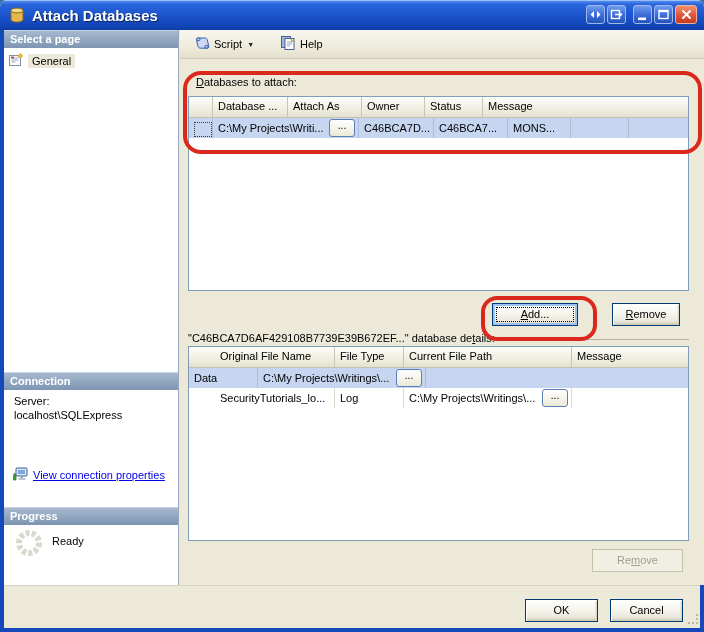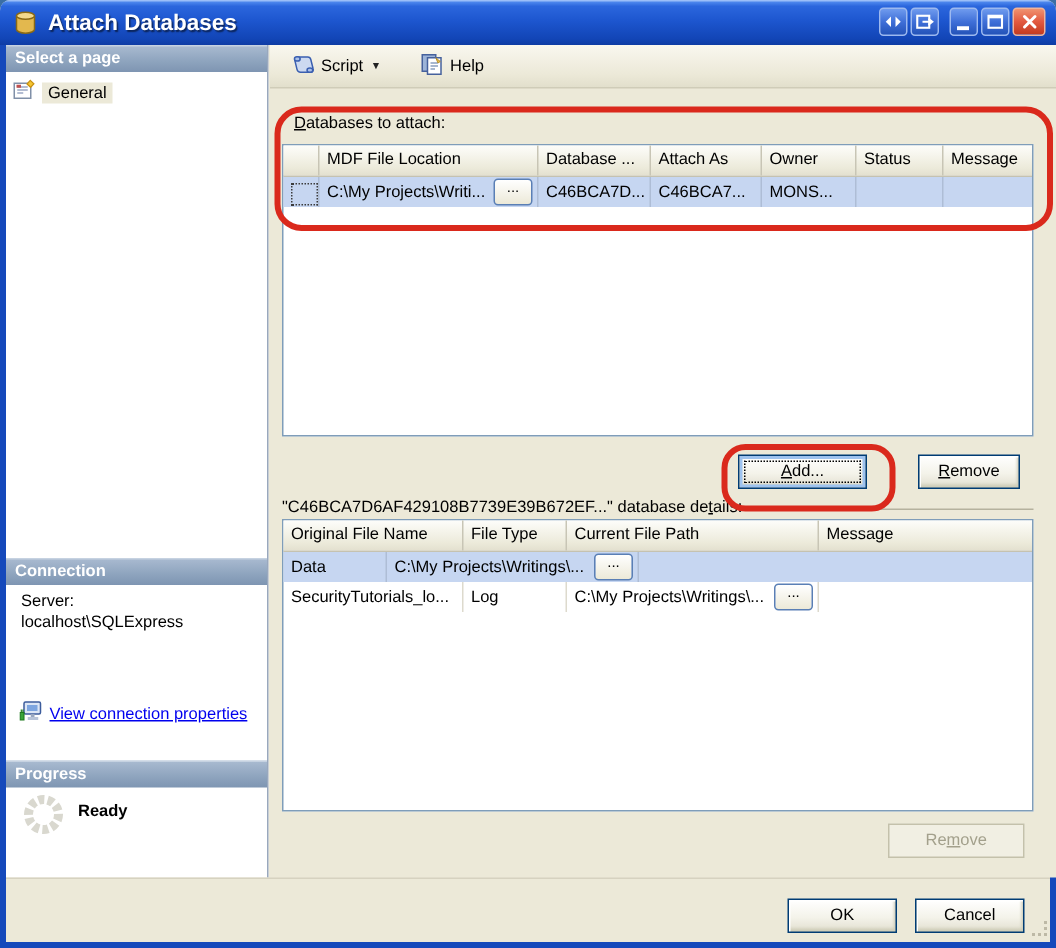--- a/index.html
+++ b/index.html
@@ -32,21 +32,21 @@
   .section-header {
     position:absolute; left:0; width:100%; height:18px; line-height:18px; padding-left:6px; box-sizing:border-box;
     color:#fff; font-weight:bold; background:linear-gradient(180deg,#aabbd1 0%, #8ea4be 60%, #7e95b2 100%);
     box-shadow:inset 0 1px 0 #c6d2e1;
   }
   .page-item { position:absolute; left:4px; top:22px; display:flex; align-items:center; }
   .page-item .lbl { margin-left:4px; background:#ece9d8; padding:1px 4px; }
   .conn-block { position:absolute; left:10px; top:364px; line-height:14px; }
   .link-row { position:absolute; left:8px; top:436px; display:flex; align-items:center; }
   .link { margin-left:5px; color:#0000ee; text-decoration:underline; cursor:pointer; }
-  .prog-row { position:absolute; left:10px; top:498px; display:flex;font-weight:bold; }
+  .prog-row { position:absolute; left:10px; top:498px; display:flex; }
   .prog-row .ready { margin-left:8px; margin-top:7px; }
   
   .content { position:absolute; left:180px; top:30px; width:560px; height:555px; background:#ece9d8; }
   .toolbar {
     position:absolute; left:0; top:0; width:100%; height:29px; box-sizing:border-box;
     background:linear-gradient(180deg,#f9f7ef 0%, #ece9d8 70%, #e2dfcc 100%);
     border-bottom:1px solid #cfccb8; display:flex; align-items:center; padding-left:8px;
   }
   .tool-btn { display:flex; align-items:center; padding:2px 5px; border:1px solid transparent; border-radius:2px; cursor:default; }
   .tool-btn .t { margin-left:4px; }
@@ -65,21 +65,21 @@
   .sel-box { width:16px; height:13px; margin:3px auto 0; border:1px dotted #3c3c3c; }
   .focus-cell { outline:1px dotted #3c3c3c; outline-offset:-1px; }
   .cell-text { flex:1; overflow:hidden; white-space:nowrap; }
   .mini-btn {
     width:24px; height:16px; margin:0 3px 0 2px; border:1px solid #5a7fb5; border-radius:3px;
     background:linear-gradient(180deg,#fff,#ece9d8); font-size:10px; line-height:11px; text-align:center; cursor:pointer; flex:0 0 auto;
   }
   
   .g1-sel{width:24px;} .g1-mdf{width:146px;} .g1-db{width:75px;} .g1-att{width:74px;} .g1-own{width:63px;} .g1-sta{width:58px;} .g1-msg{flex:1; border-right:none !important;}
   
-  .g2-name{width:120px;} .g2-type{width:69px;} .g2-path{width:168px;} .g2-msg{flex:1; border-right:none !important;}
+  .g2-name{width:120px;margin-left:26px;} .g2-type{width:69px;} .g2-path{width:168px;} .g2-msg{flex:1; border-right:none !important;}
   
   .btn {
     position:absolute; border:1px solid #003c74; border-radius:0; text-align:center; line-height:21px; cursor:pointer;
     background:linear-gradient(180deg,#fff 0%, #f4f3ea 55%, #e2dfd0 100%);
     box-shadow:inset 1px 1px 0 #fff, inset -1px -2px 2px #cfcdb8; box-sizing:border-box;
   }
   .btn.focused { box-shadow:inset 0 0 0 2px #9ec3ef, inset -1px -2px 2px #cfcdb8; }
   .btn .dots { position:absolute; left:3px; right:3px; top:3px; bottom:3px; border:1px dotted #000; pointer-events:none; }
   .btn.disabled { border-color:#c4c1ab; background:#f1efe3; color:#a3a08c; box-shadow:none; cursor:default; }
   .details-caption { position:absolute; left:8px; top:302px; width:501px; display:flex; align-items:center; }
@@ -215,21 +215,20 @@
       </span>
     </div>
 
     <div class="field-label">
       <span></span><span class="key">D</span><span>atabases to attach:</span>
     </div>
 
     <div class="grid" style="left:8px; top:66px; width:501px; height:195px;">
       <div class="ghead">
         <div class="hc g1-sel"></div>
-        <div class="hc g1-mdf">MDF File Location</div>
         <div class="hc g1-db">Database ...</div>
         <div class="hc g1-att">Attach As</div>
         <div class="hc g1-own">Owner</div>
         <div class="hc g1-sta">Status</div>
         <div class="hc g1-msg">Message</div>
       </div>
       <div class="grow selected">
         <div class="c g1-sel">
             <span class="sel-box"></span>
           </div>

